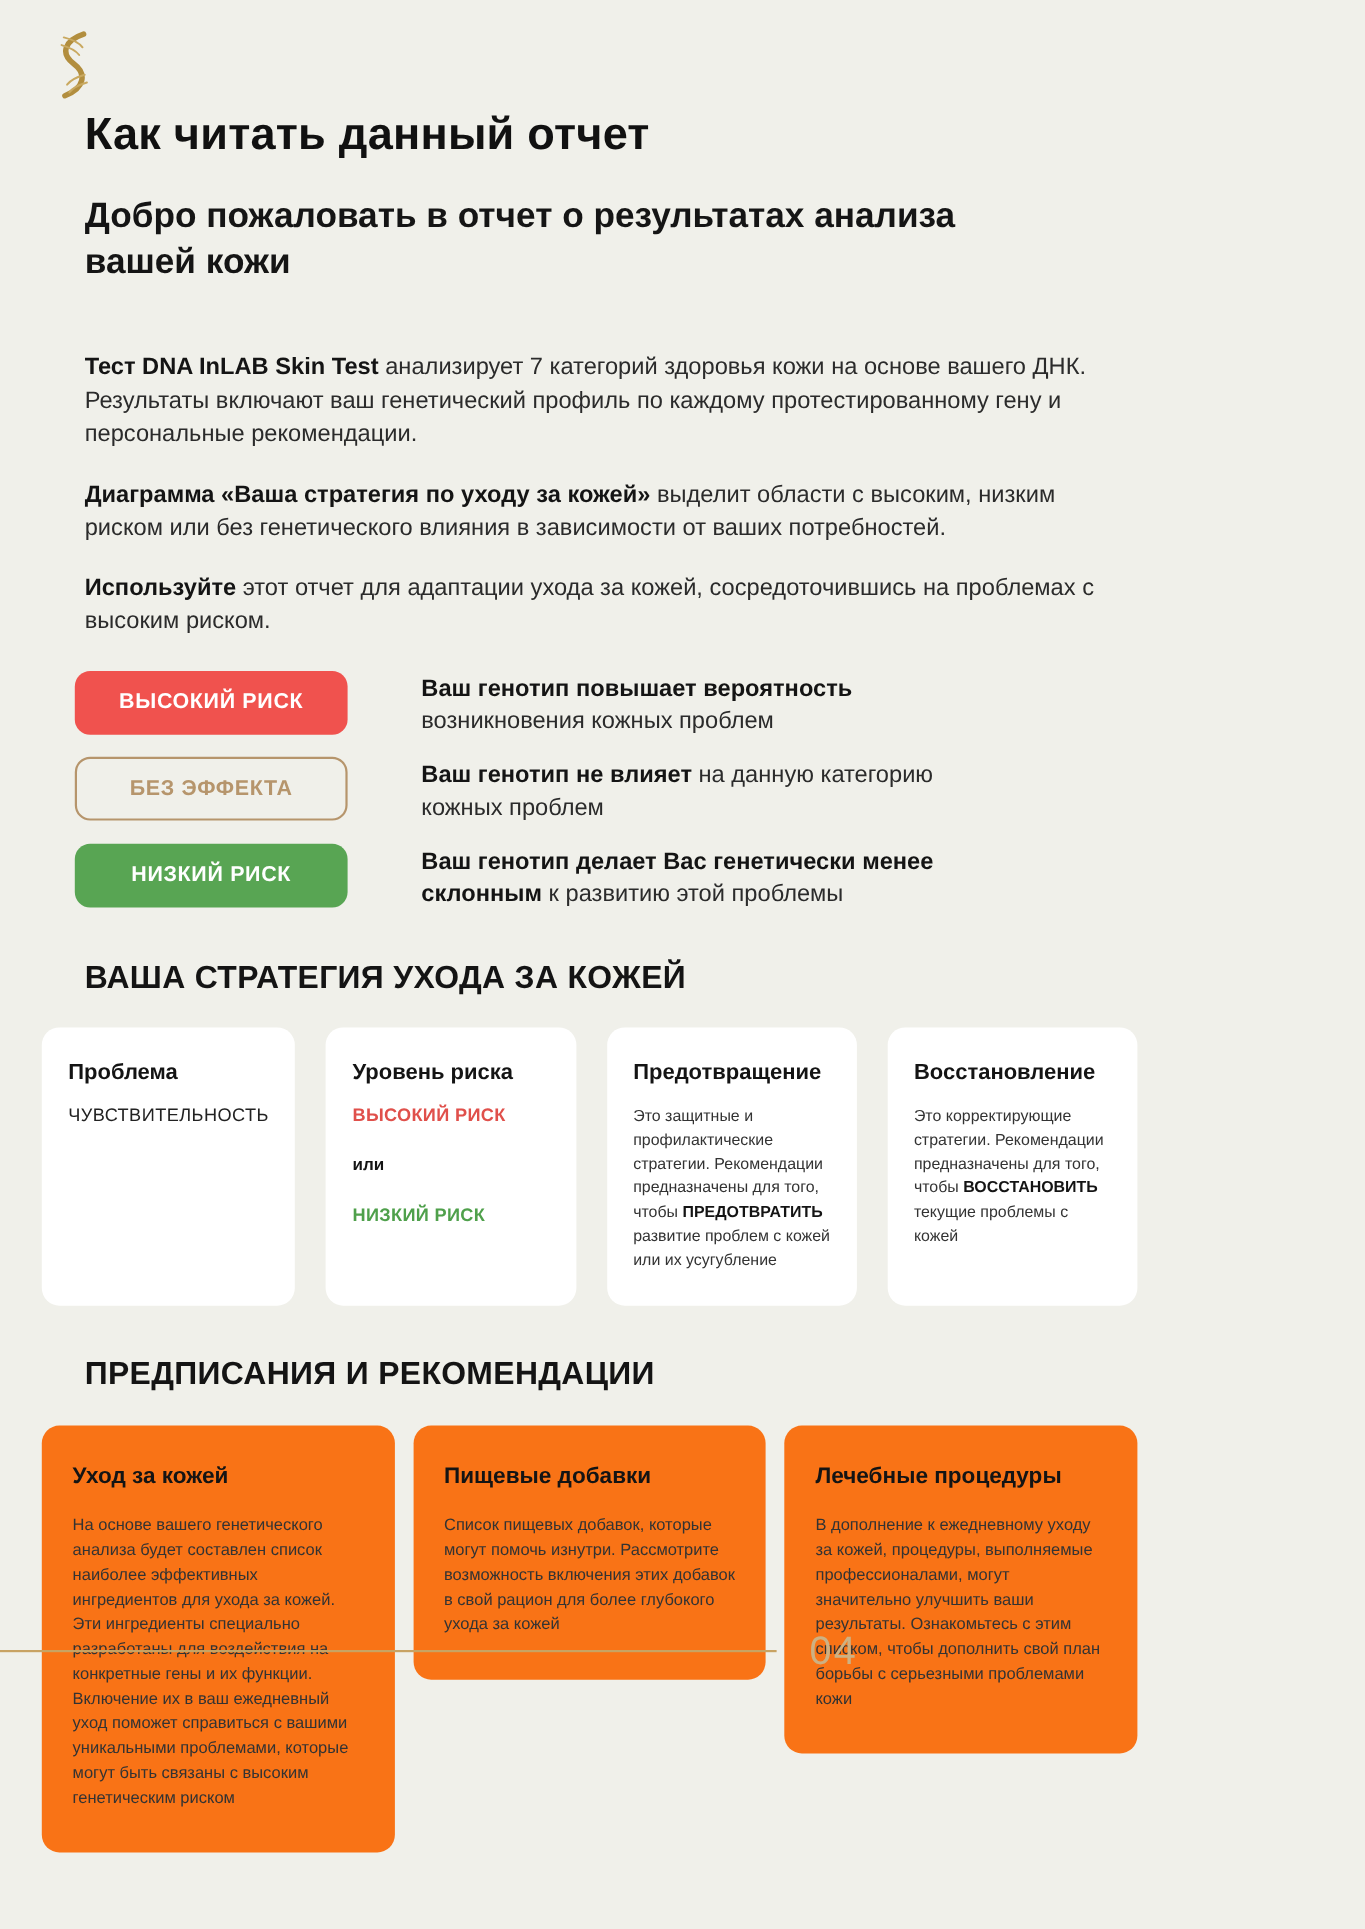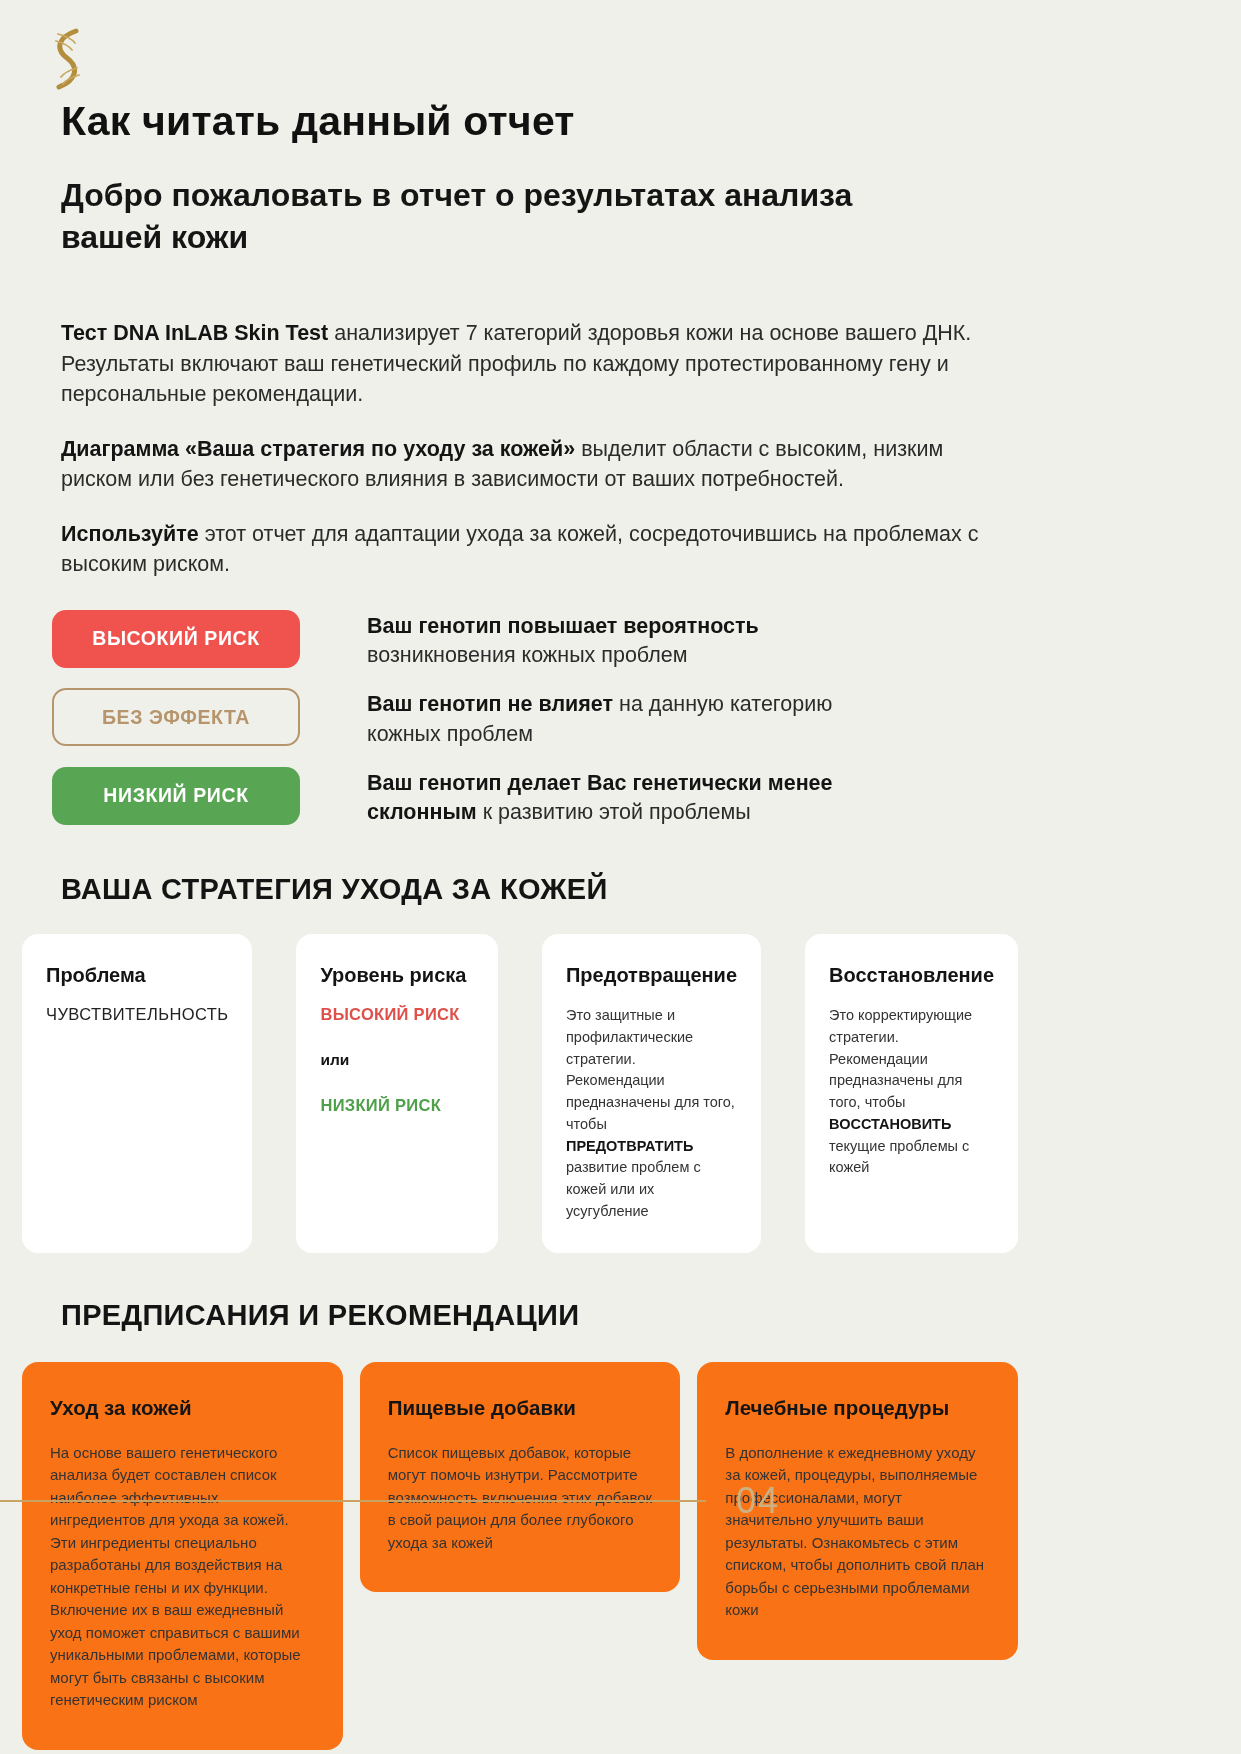--- a/index.html
+++ b/index.html
@@ -1,21 +1,21 @@
 <!DOCTYPE html>
 <html lang="ru"><head>
 <meta charset="utf-8">
 <style>
   * { margin:0; padding:0; box-sizing:border-box; }
   body { background:#e7e7e2; font-family:"Liberation Sans","DejaVu Sans",sans-serif; }
   .page {
     position:relative; width:1241px; height:1754px; margin:0 auto;
     background:#f0f0ea; color:#242424; overflow:hidden;
   }
-  .content { padding:98px 70px 0 61px; }
+  .content { padding:98px 70px 0 77px; }
 
   
   .logo { position:absolute; left:46px; top:28px; width:42px; height:62px; }
 
   
   .title { font-size:41px; font-weight:800; letter-spacing:0.2px; color:#111; }
   .subtitle { margin-top:30px; font-size:32px; font-weight:700; line-height:1.3; max-width:800px; color:#151515; }
 
   
   .intro { margin-top:60px; }
@@ -35,21 +35,21 @@
   .badge-low  { background:#58A553; color:#ffffff; }
   .legend-desc { margin-left:67px; font-size:21.5px; line-height:1.36; max-width:480px; padding-top:2px; color:#2b2b2b; }
   .legend-desc b { color:#141414;text-align:right; }
 
   
   .section-heading { margin-top:46px; font-size:29px; font-weight:700; letter-spacing:0.3px; color:#141414; }
 
   
   .strategy-grid {
     margin-top:28px; margin-left:-39px; width:996px;
-    display:grid; grid-template-columns:repeat(4,1fr); gap:44px; align-items:stretch;border-radius:11px;
+    display:grid; grid-template-columns:repeat(4,1fr); gap:28px; align-items:stretch;border-radius:11px;
   }
   .card { background:#ffffff; border-radius:16px; padding:30px 24px; min-height:235px; }
   .card h3 { font-size:20px; font-weight:700; margin-bottom:18px; color:#141414; }
   .card .problem-value { font-size:16.5px; letter-spacing:0.4px; color:#222; }
   .risk-high { color:#E0504B; font-weight:600; font-size:16.5px; letter-spacing:0.3px; }
   .risk-or { font-weight:700; font-size:15.5px; margin:27px 0; color:#141414; }
   .risk-low { color:#4FA04B; font-weight:600; font-size:16.5px; letter-spacing:0.3px; }
   .card .card-body { font-size:14.5px; line-height:1.5; color:#333; }
   .card .card-body b { color:#141414; }
 

